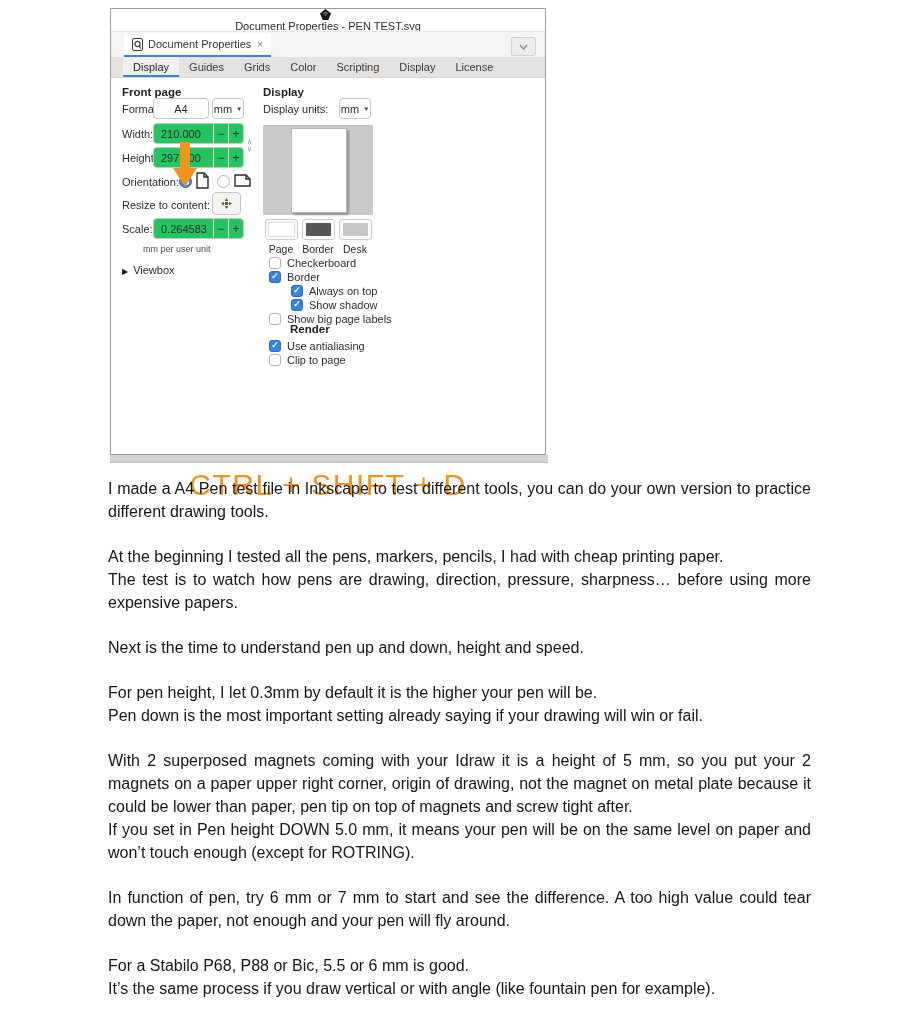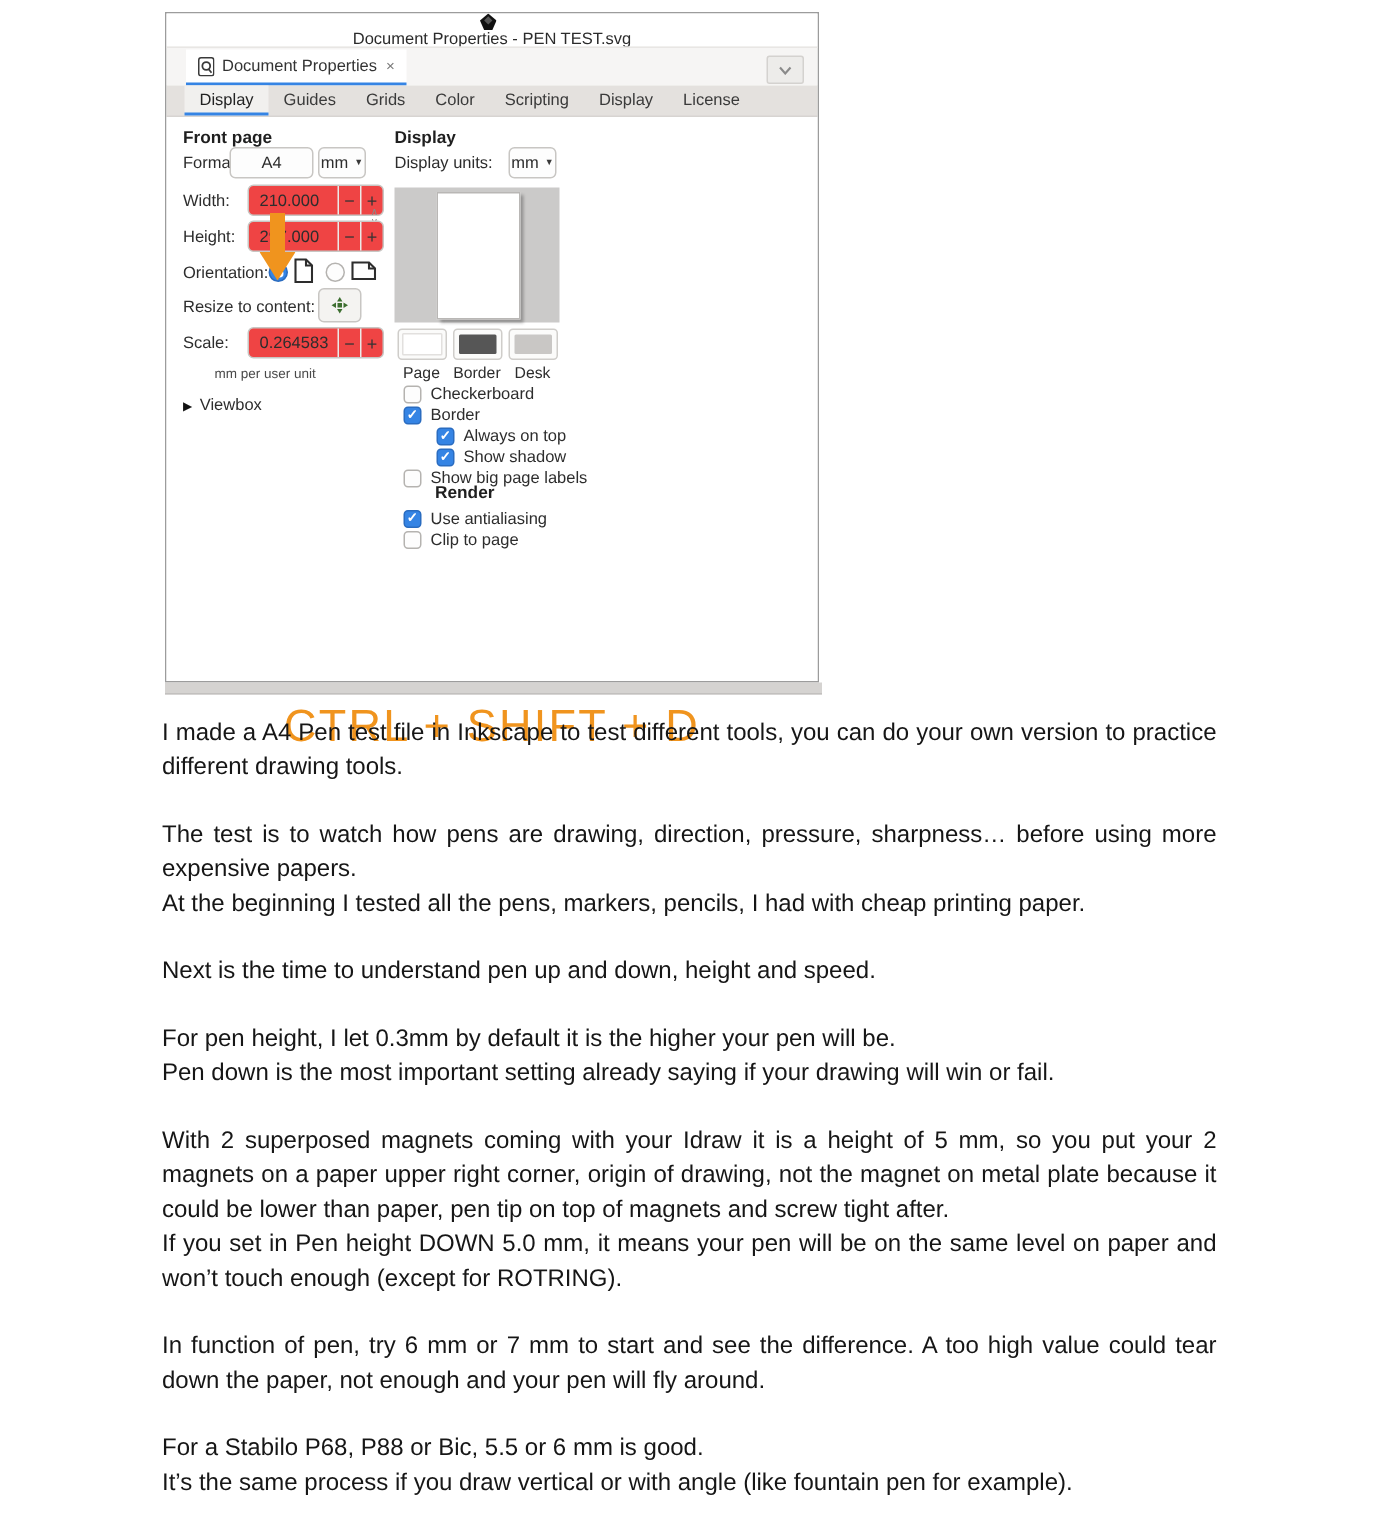--- a/index.html
+++ b/index.html
@@ -59,22 +59,22 @@
   .content{position:absolute;left:0;top:69px;width:100%;height:376px;background:#ffffff;}
   .sec-header{font-size:11.5px;font-weight:bold;color:#1f1f1f;position:absolute;}
   .flabel{font-size:11px;color:#2d2d2d;position:absolute;white-space:nowrap;}
   .btn{
     position:absolute;background:#fdfdfd;border:1px solid #c8c6c3;border-radius:4px;
     font-size:11px;color:#2d2d2d;display:flex;align-items:center;box-sizing:border-box;
   }
   .btn.center{justify-content:center;}
   .dd-arrow{font-size:6px;color:#3a3a3a;margin-left:4px;}
   .spinfield{
-    position:absolute;background:#ef4444;border:1px solid #c8c6c3;border-radius:4px;
-    box-sizing:border-box;display:flex;align-items:center;font-size:11px;color:#2d2d2d;margin-left:12px;
+    position:absolute;background:#22c55e;border:1px solid #c8c6c3;border-radius:4px;
+    box-sizing:border-box;display:flex;align-items:center;font-size:11px;color:#2d2d2d;
   }
   .spinfield .val{flex:1 1 auto;padding-left:7px;}
   .spinfield .minus,.spinfield .plus{
     flex:0 0 14px;text-align:center;font-size:12px;color:#333;border-left:1px solid #eceae8;
     height:100%;display:flex;align-items:center;justify-content:center;
   }
   .mini-arrows{position:absolute;font-size:7px;color:#8a8a8a;line-height:7px;text-align:center;}
   .radio{
     position:absolute;width:13px;height:13px;border-radius:50%;box-sizing:border-box;
   }
@@ -302,22 +302,22 @@
     <div class="shortcut">CTRL + SHIFT + D</div>
   </div>
 </div>
 <div class="dialog-bottom-strip"></div>
 
 <div class="article" id="article">
     <div class="para">
       <div class="line">I made a A4 Pen test file in Inkscape to test different tools, you can do your own version to practice different drawing tools.</div>
     </div>
     <div class="para">
+      <div class="line">At the beginning I tested all the pens, markers, pencils, I had with cheap printing paper.</div>
       <div class="line">The test is to watch how pens are drawing, direction, pressure, sharpness… before using more expensive papers.</div>
-      <div class="line">At the beginning I tested all the pens, markers, pencils, I had with cheap printing paper.</div>
     </div>
     <div class="para">
       <div class="line">Next is the time to understand pen up and down, height and speed.</div>
     </div>
     <div class="para">
       <div class="line">For pen height, I let 0.3mm by default it is the higher your pen will be.</div>
       <div class="line">Pen down is the most important setting already saying if your drawing will win or fail.</div>
     </div>
     <div class="para">
       <div class="line">With 2 superposed magnets coming with your Idraw it is a height of 5 mm, so you put your 2 magnets on a paper upper right corner, origin of drawing, not the magnet on metal plate because it could be lower than paper, pen tip on top of magnets and screw tight after.</div>

